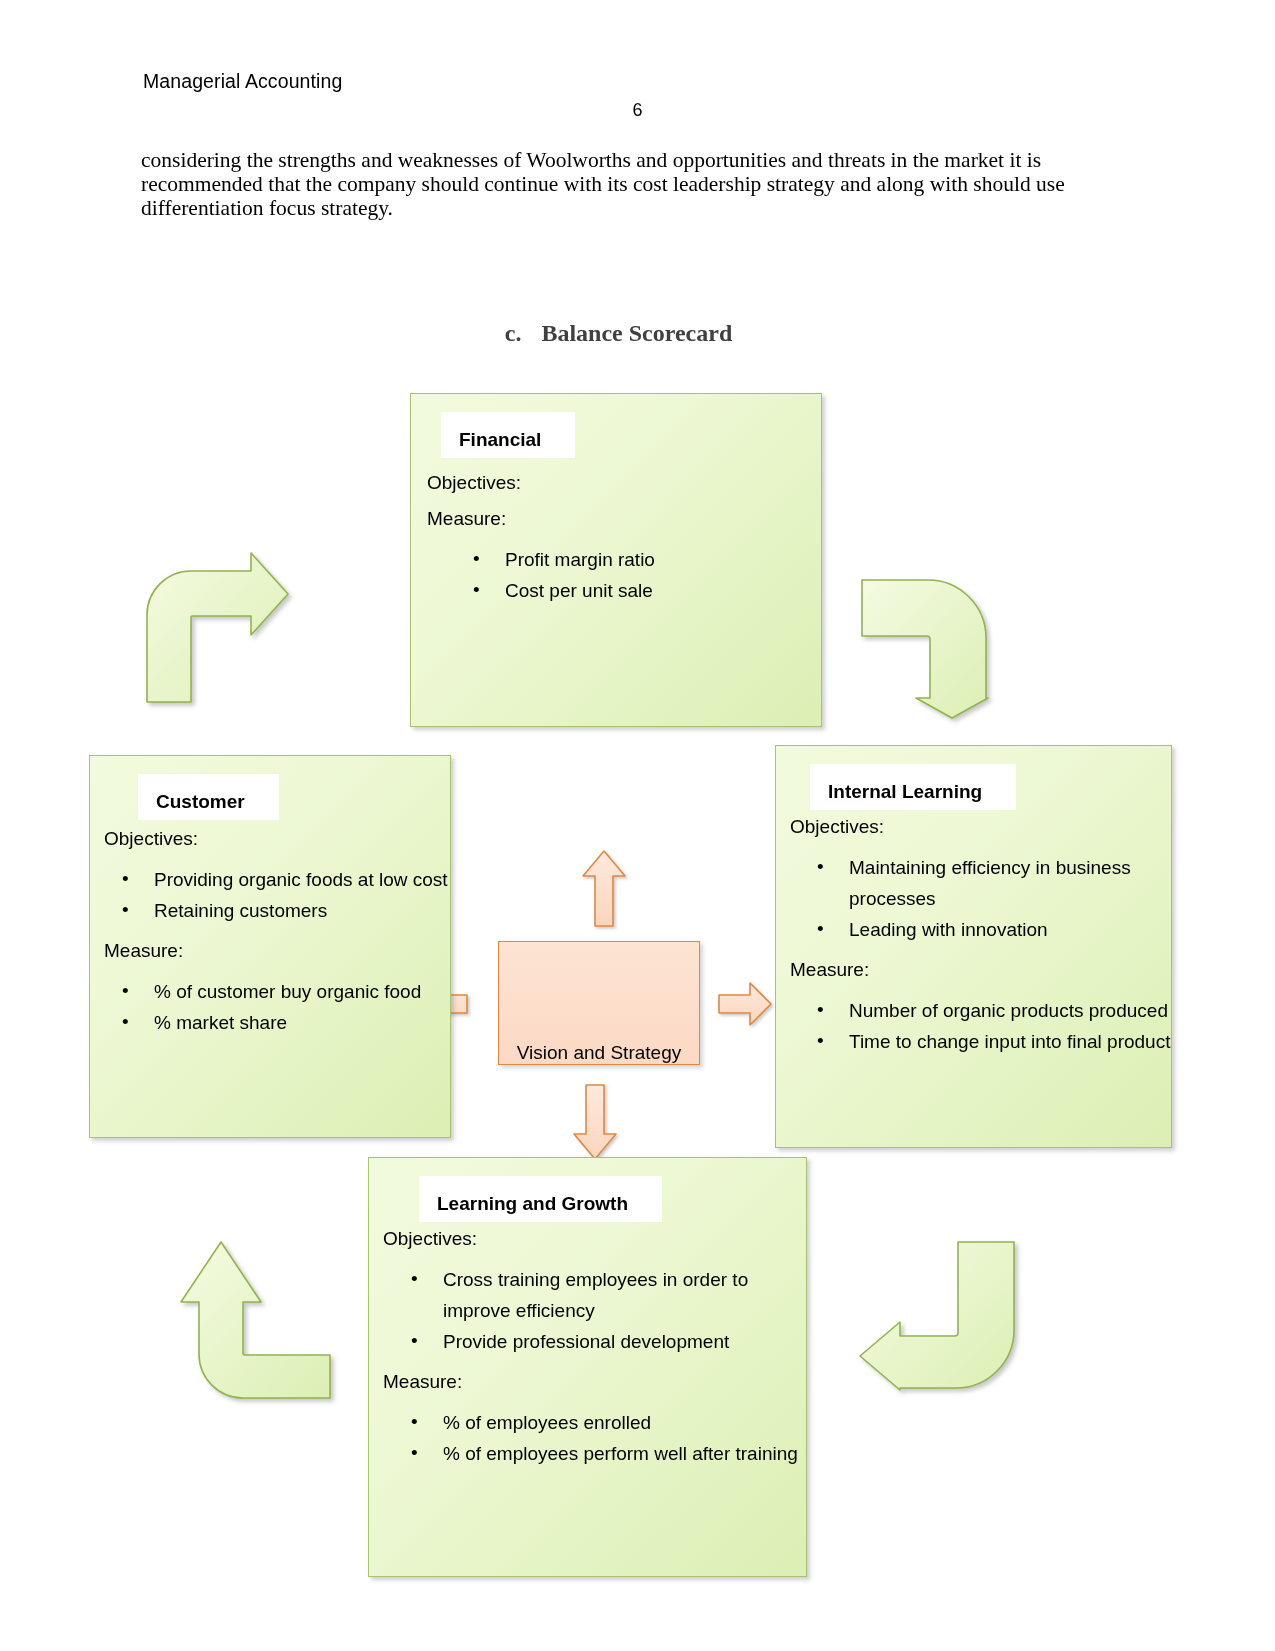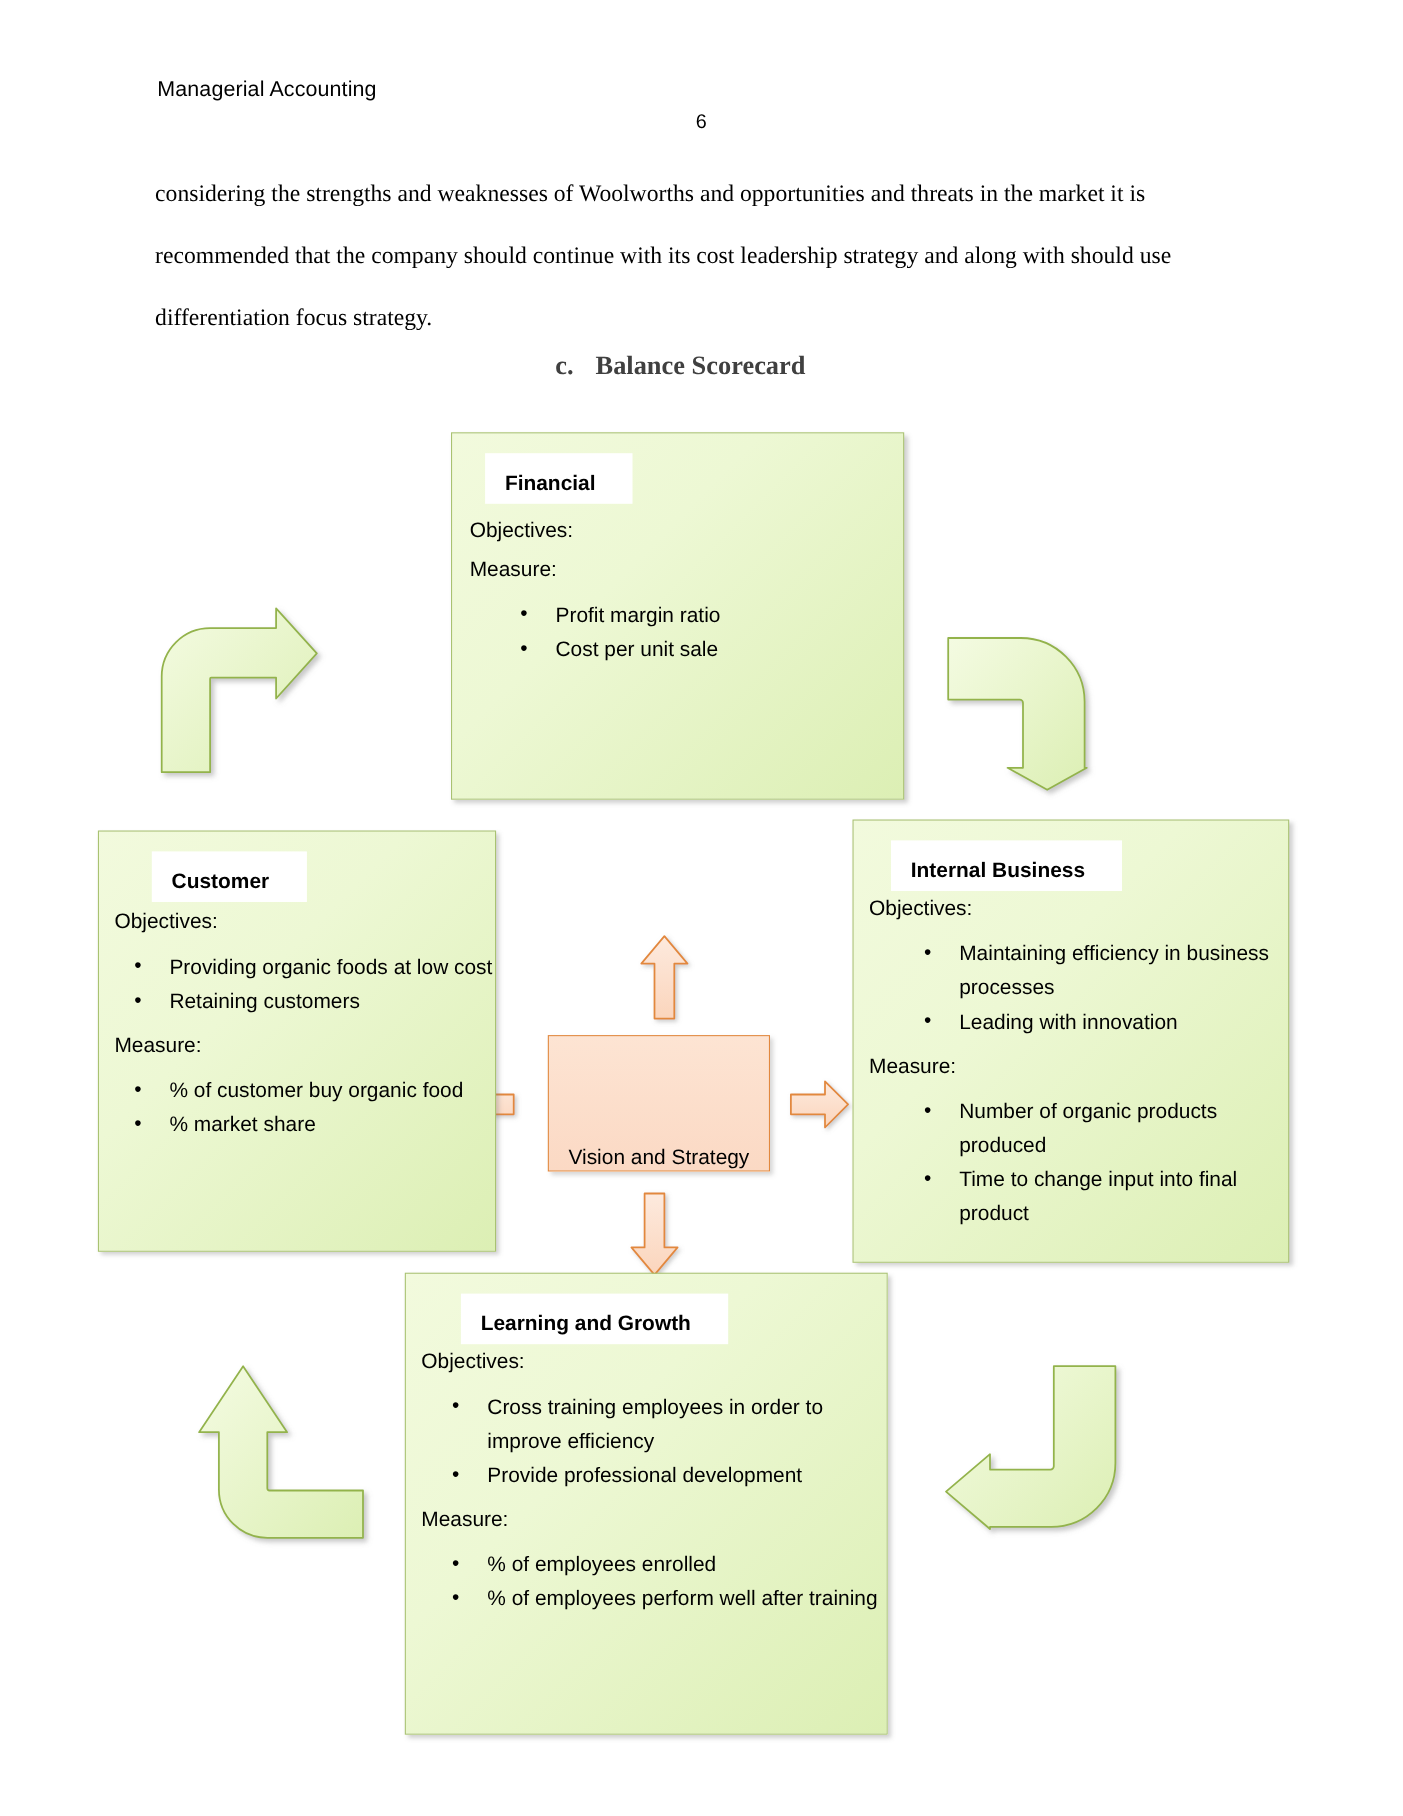--- a/index.html
+++ b/index.html
@@ -37,21 +37,21 @@
   }
 
   
   .body-para {
     position: absolute;
     left: 141px;
     top: 148px;
     width: 928px;
     font-family: "Liberation Serif", serif;
     font-size: 21.5px;
-    line-height: 56px;
+    line-height: 24px;
     color: #000;
     text-align: left;
   }
 
   
   .section-heading {
     position: absolute;
     left: 0;
     top: 320px;
     width: 1237px;
@@ -143,21 +143,21 @@
   }
 
   #box-financial .persp-title-wrap { padding-left: 30px; }
   #box-customer  .persp-title-wrap { padding-left: 48px; }
   #box-customer  .lbl { padding-left: 14px; margin-top: 8px; }
   #box-internal  .persp-title-wrap { padding-left: 34px; }
   #box-internal  .lbl { padding-left: 14px; margin-top: 6px; }
   #box-learning  .persp-title-wrap { padding-left: 50px; }
   #box-learning  .lbl { padding-left: 14px; margin-top: 6px; }
   #box-learning ul { padding-left: 42px; }
-  #box-internal ul { padding-left: 64px; }
+  #box-internal ul { padding-left: 41px; }
   #box-customer ul { padding-left: 32px; }
 
   
   #box-vision {
     position: absolute;
     left: 498px; top: 941px;
     width: 202px; height: 124px;
     box-sizing: border-box;
     border: 1.5px solid #e2883e;
     background: linear-gradient(180deg,#fde4d3 0%, #fbd9c4 100%);
@@ -266,21 +266,21 @@
     </ul>
     <div class="lbl">Measure:</div>
     <ul>
       <li>% of customer buy organic food</li>
       <li>% market share</li>
     </ul>
   </div>
 
   <div class="persp-box" id="box-internal">
     <div class="persp-title-wrap">
-      <span class="persp-title">Internal Business</span>
+      <span class="persp-title">Internal Learning</span>
     </div>
     <div class="lbl">Objectives:</div>
     <ul>
       <li>Maintaining efficiency in business processes</li>
       <li>Leading with innovation</li>
     </ul>
     <div class="lbl">Measure:</div>
     <ul>
       <li>Number of organic products produced</li>
       <li>Time to change input into final product</li>

